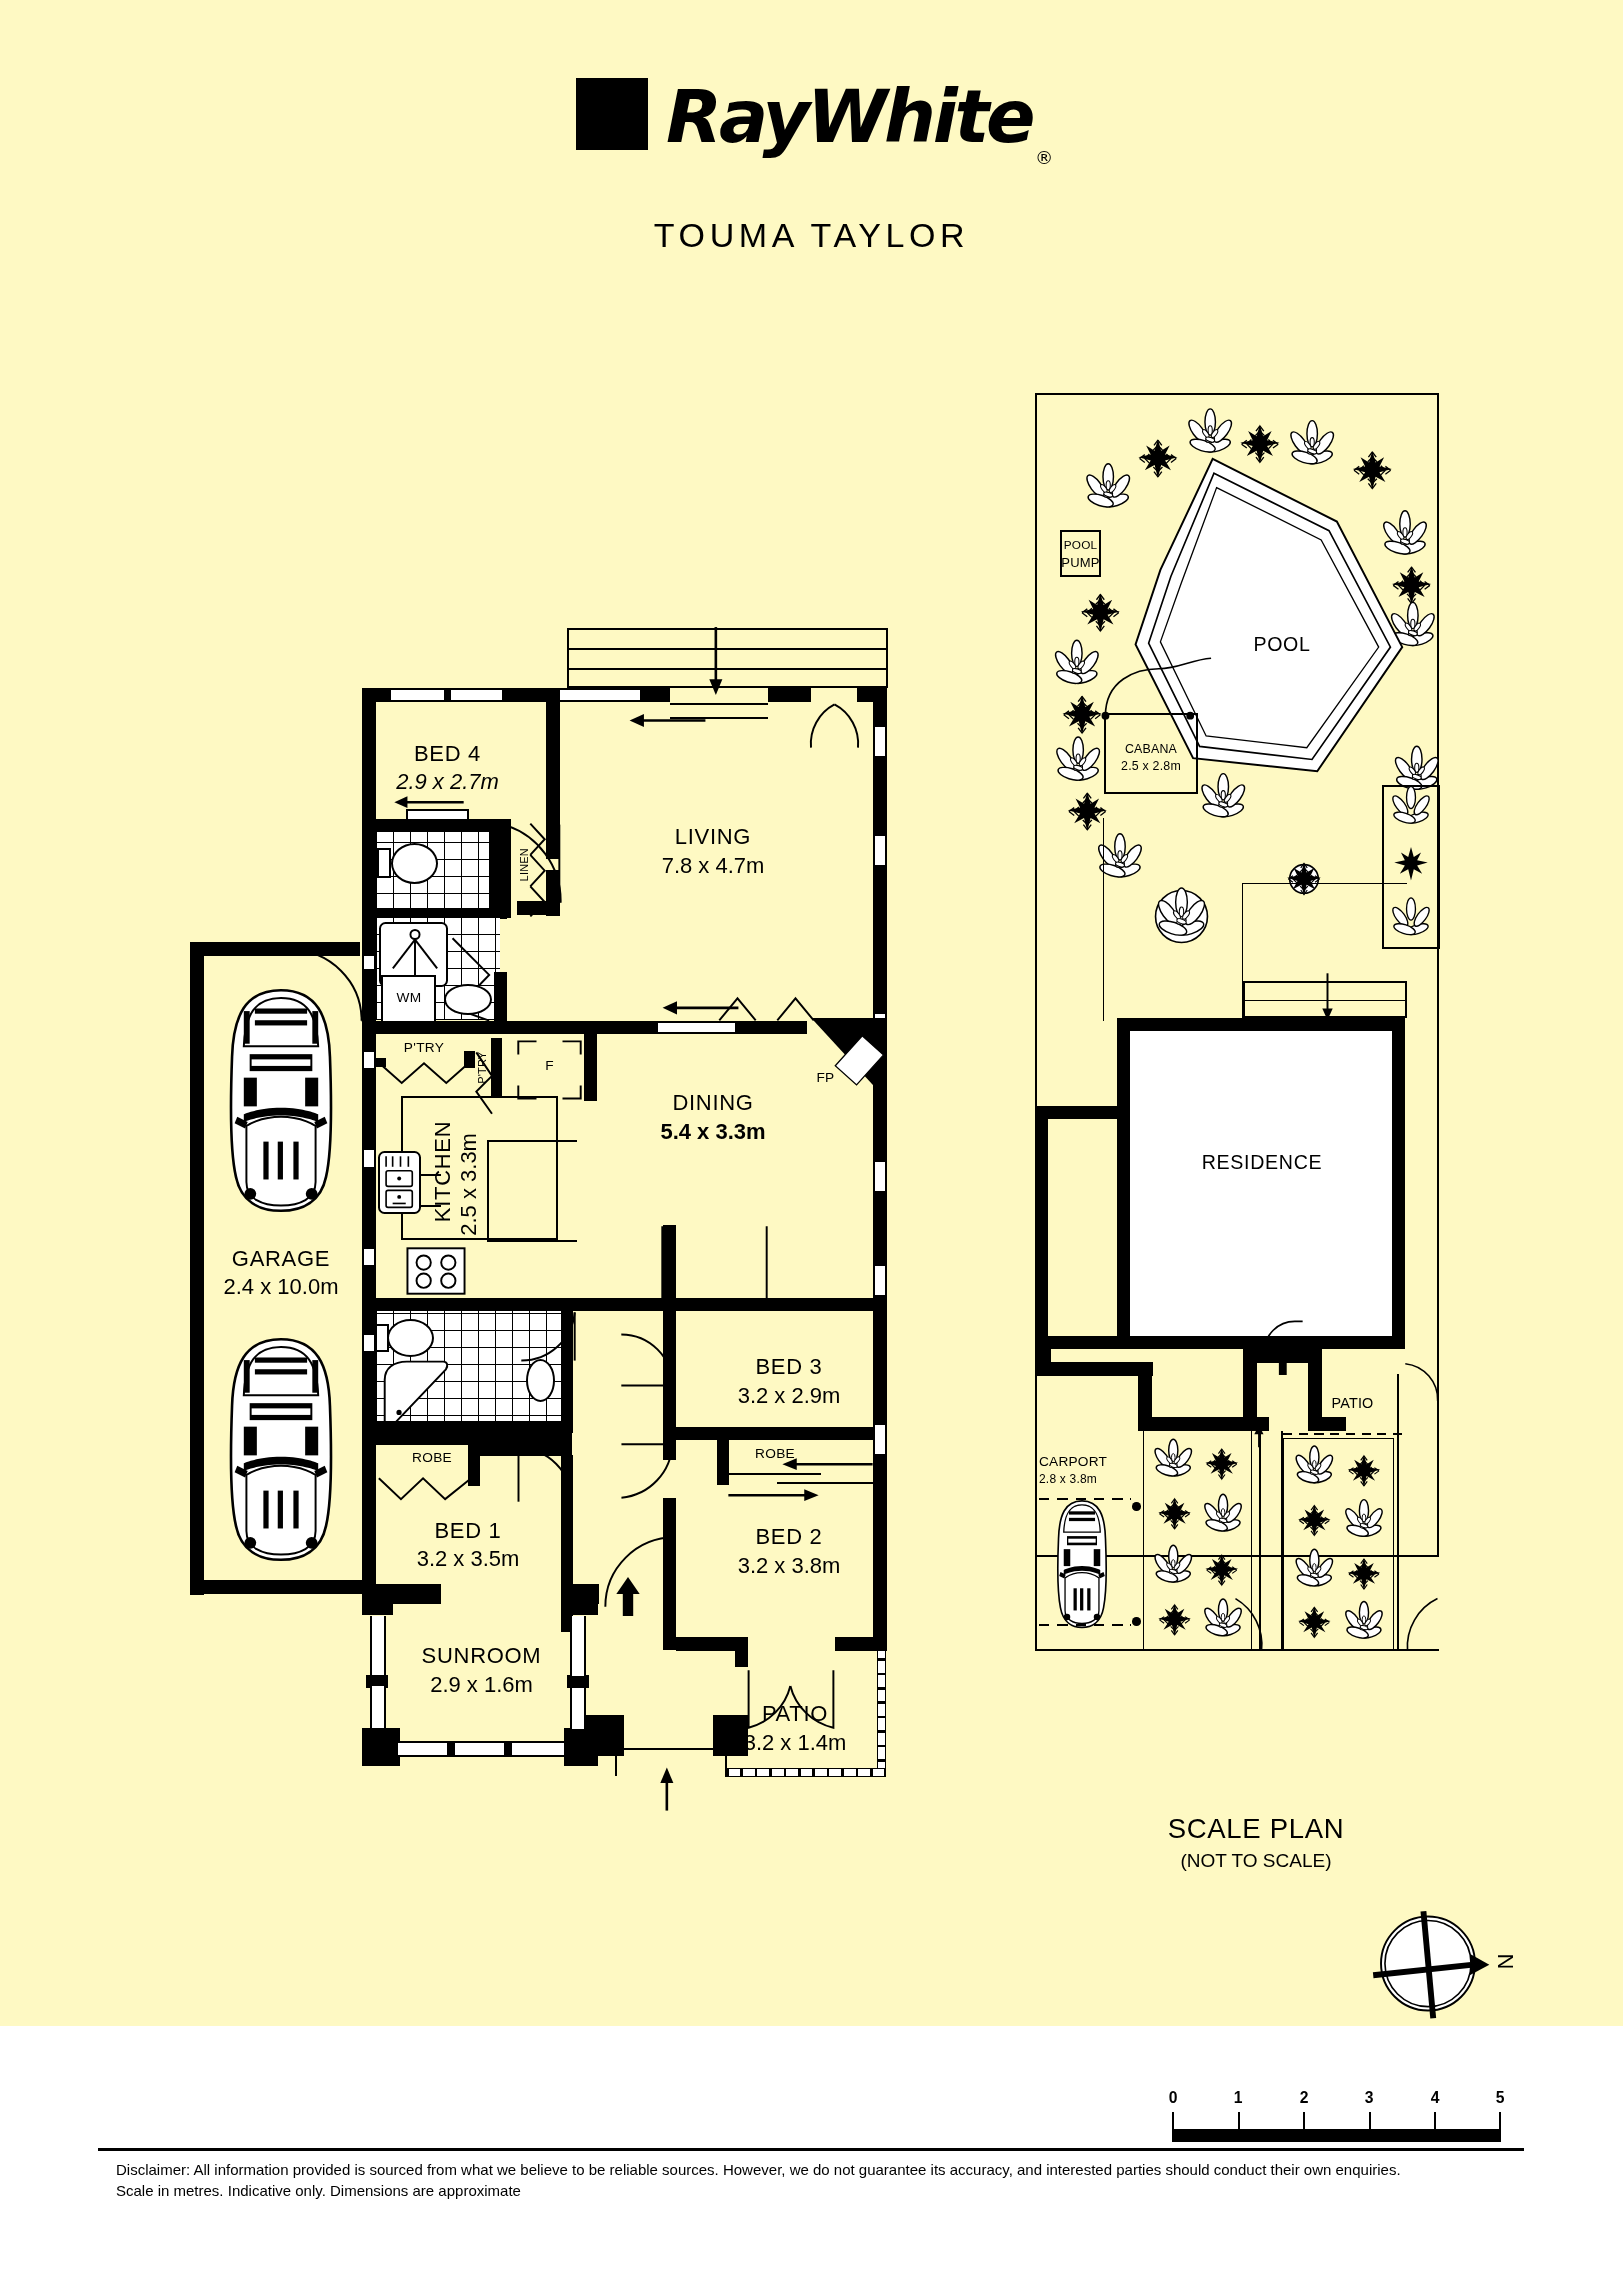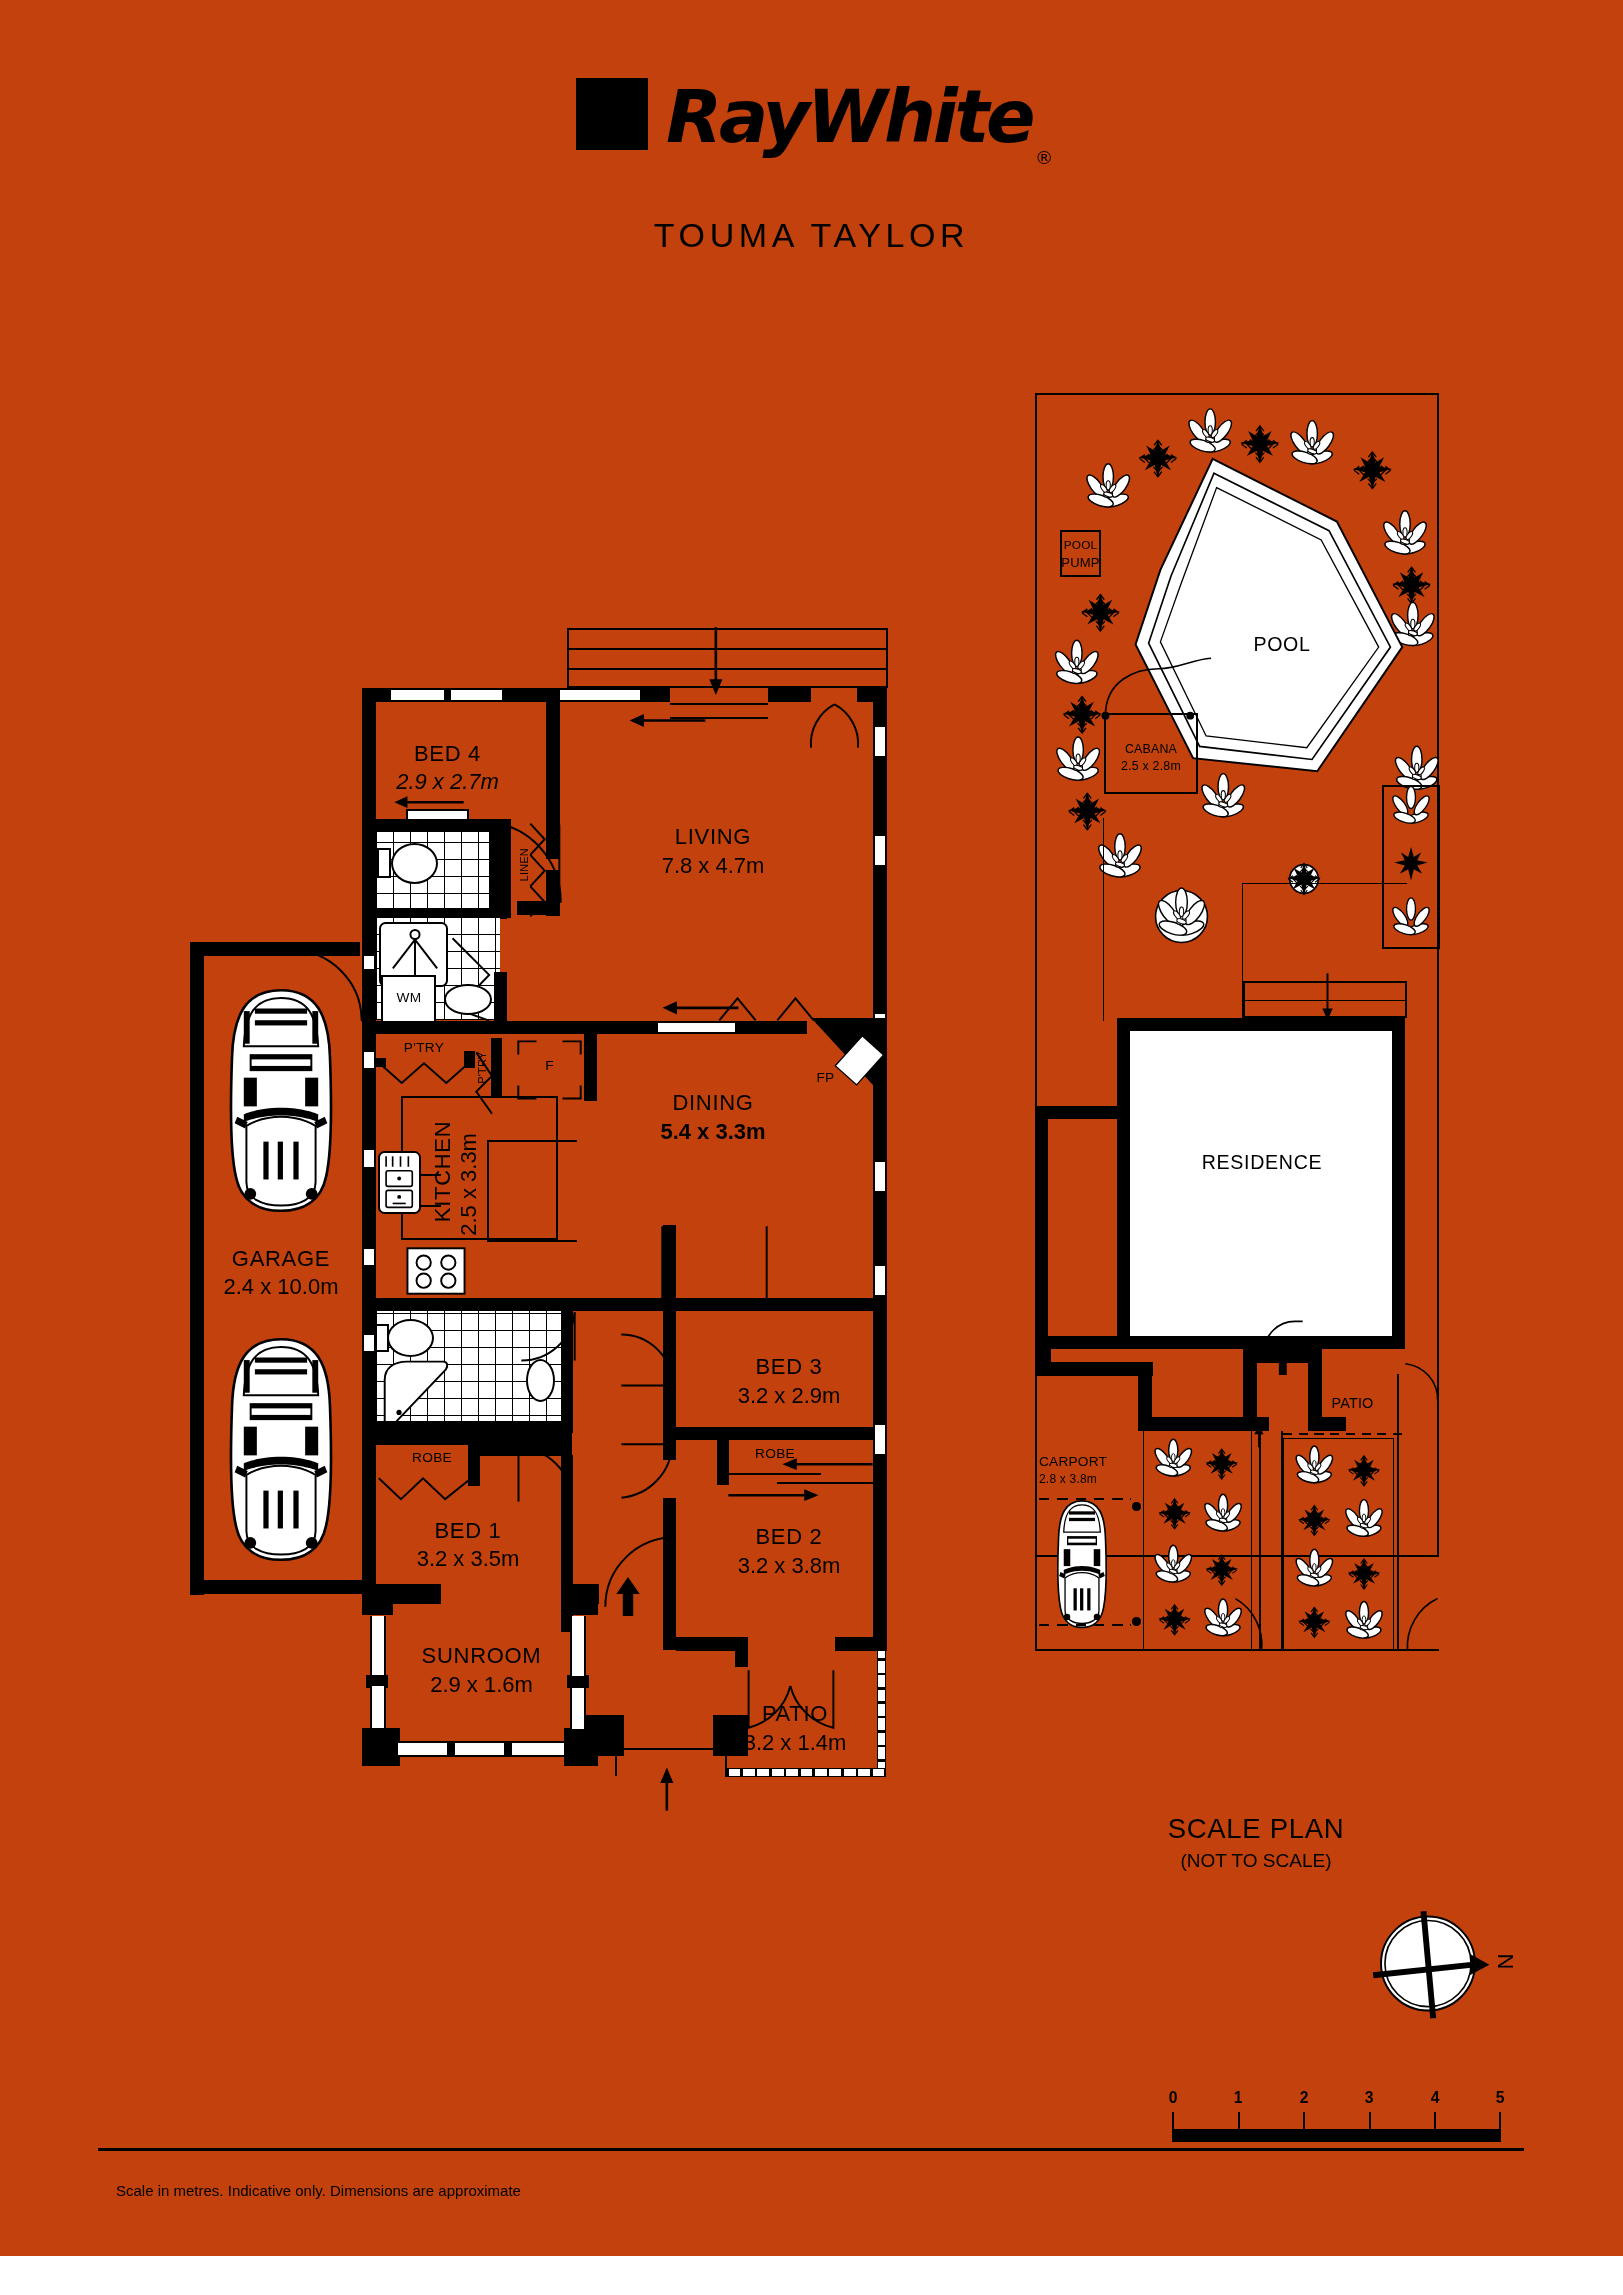--- a/index.html
+++ b/index.html
@@ -5,21 +5,21 @@
 <style>
   html,body{margin:0;padding:0;background:#ffffff;}
   body{
     font-family:"Liberation Sans", sans-serif;
     color:#000;
     width:1623px;
     height:2295px;
     position:relative;
     overflow:hidden;
   }
-  .page{position:absolute;left:0;top:0;width:1623px;height:2256px;background:#c2410c;}
+  .page{position:absolute;left:0;top:0;width:1623px;height:2026px;background:#fef9c3;}
 
   
   .brand{position:absolute;left:0;top:77px;width:1623px;text-align:center;}
   .brand-row{display:inline-flex;align-items:center;gap:18.3px;}
   .brand-square{width:72px;height:72px;background:#000;display:inline-block;}
   .brand-name{
     font-family:"DejaVu Sans", sans-serif;
     font-size:73px;font-weight:bold;font-style:italic;
     letter-spacing:-3.3px;line-height:1;position:relative;top:2.6px;
   }
@@ -743,16 +743,17 @@
     <div class="tick" style="left:1172px;top:2112px;height:17px;"></div>
     <div class="tick" style="left:1238px;top:2112px;height:17px;"></div>
     <div class="tick" style="left:1303px;top:2112px;height:17px;"></div>
     <div class="tick" style="left:1369px;top:2112px;height:17px;"></div>
     <div class="tick" style="left:1434px;top:2112px;height:17px;"></div>
     <div class="tick" style="left:1499px;top:2112px;height:17px;"></div>
     <div class="scalebar-bar" style="left:1172px;top:2129px;width:329px;height:13px;"></div>
   </div>
 
   <div class="footer-rule"></div>
+  <div class="disclaimer">Disclaimer: All information provided is sourced from what we believe to be reliable sources. However, we do not guarantee  its accuracy, and interested parties should conduct their own enquiries.</div>
   <div class="disclaimer" style="top:2180px;">Scale in metres. Indicative only. Dimensions are approximate</div>
 
 </div>
 
 
 </body></html>

